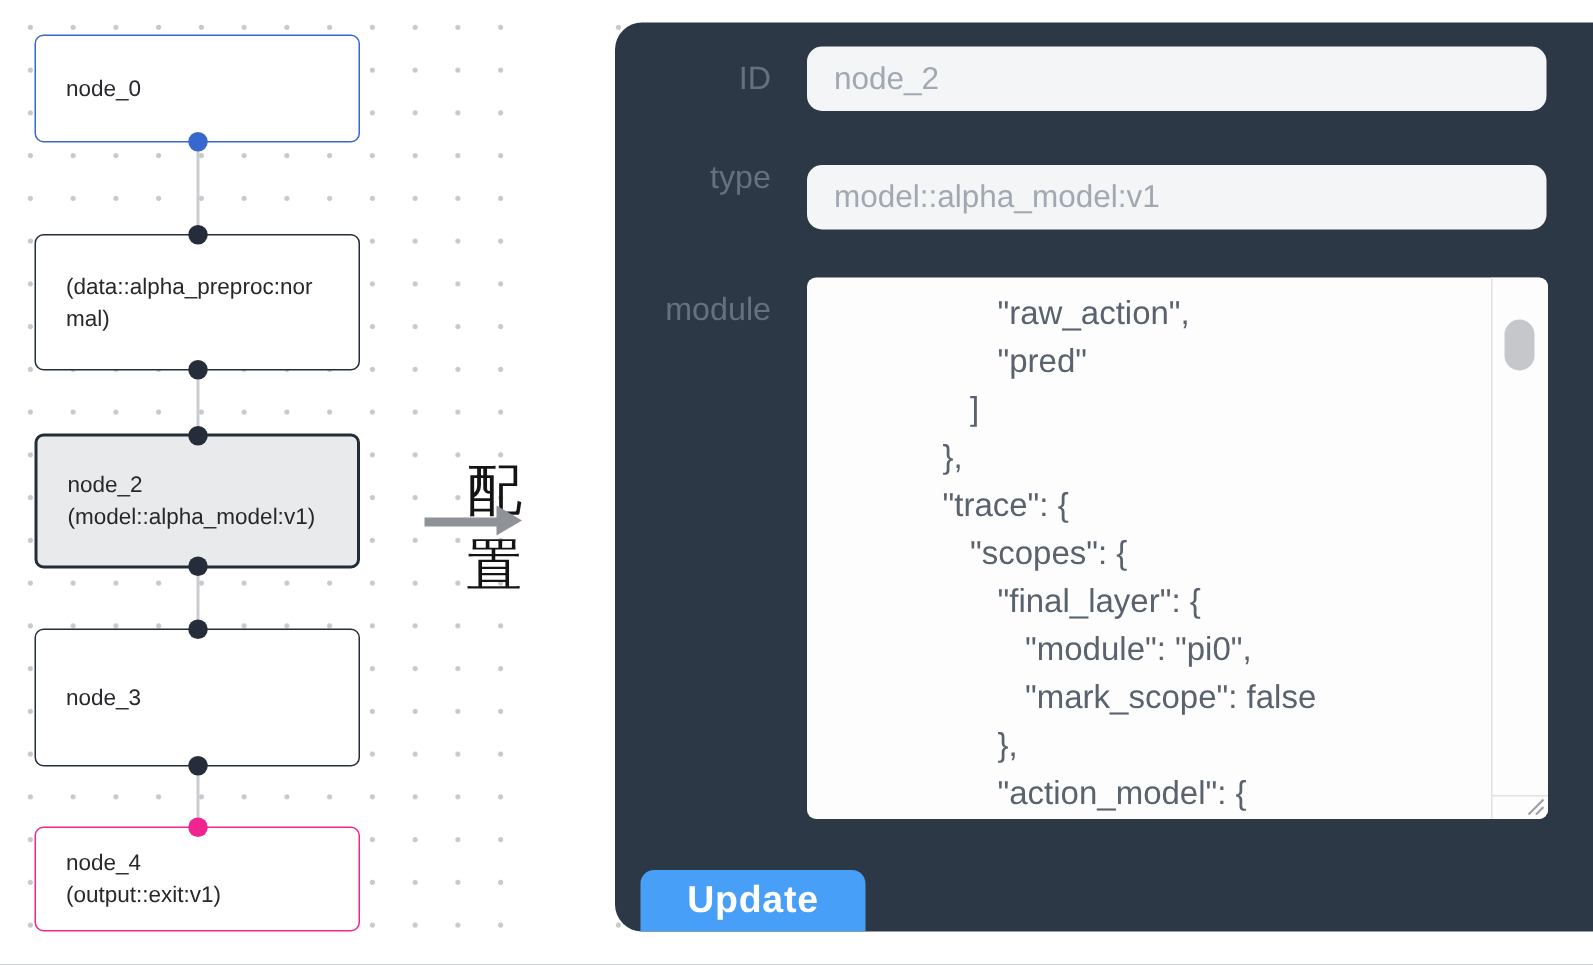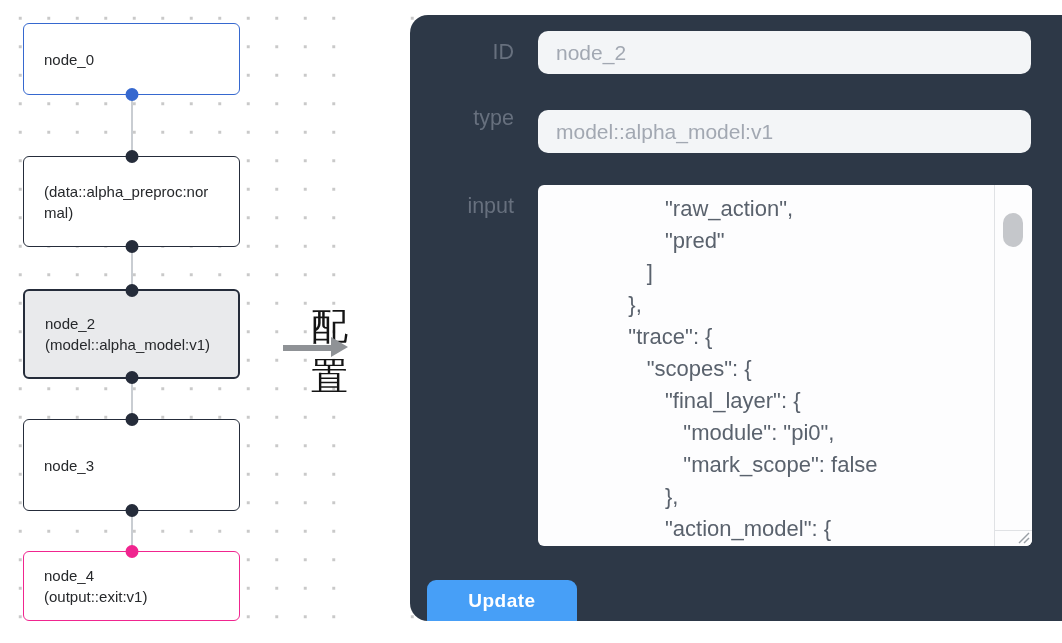--- a/index.html
+++ b/index.html
@@ -71,21 +71,21 @@
   .scroll-gutter { position:absolute; right:0; top:0; width:38px; height:345px;
     border-left:1px solid #e0e2e5; background:#fdfdfe; }
   .scroll-thumb { position:absolute; right:9px; top:28px; width:20px; height:34px;
     border-radius:10px; background: var(--scrollbar_thumb,#c5c7cb); }
   .scroll-corner { position:absolute; right:0; bottom:0; width:38px; height:16px;
     border-left:1px solid #e0e2e5; border-top:1px solid #e0e2e5; background:#fdfdfe; }
   .scroll-corner svg { position:absolute; right:1px; bottom:1px; }
 
   .update-btn { position:absolute; left:17px; top:565px; width:150px; height:41px;
     background: var(--button_bg,#479ff7); color: var(--button_text,#ffffff);
-    border:none; border-radius:9px 9px 0 0; font-size:19px; font-weight:600;
+    border:none; border-radius:9px 9px 0 0; font-size:25px; font-weight:600;
     letter-spacing:0.5px; font-family:"Liberation Sans","DejaVu Sans",sans-serif; cursor:pointer; }
 </style>
 </head>
 <body>
 
 <div class="stage">
 
   <div class="dots dots-left"></div>
   <div class="dots dots-right"></div>
 
@@ -138,21 +138,21 @@
   </div>
 
   <div class="panel">
 
     <div class="field-label id-label">ID</div>
     <input class="field-input id-input" type="text" readonly="" value="node_2" style="">
 
     <div class="field-label type-label">type</div>
     <input class="field-input type-input" type="text" readonly="" value="model::alpha_model:v1" style="">
 
-    <div class="field-label config-label">input</div>
+    <div class="field-label config-label">module</div>
     <div class="config-box">
       <div class="config-text">                  "raw_action",
                   "pred"
                ]
             },
             "trace": {
                "scopes": {
                   "final_layer": {
                      "module": "pi0",
                      "mark_scope": false

